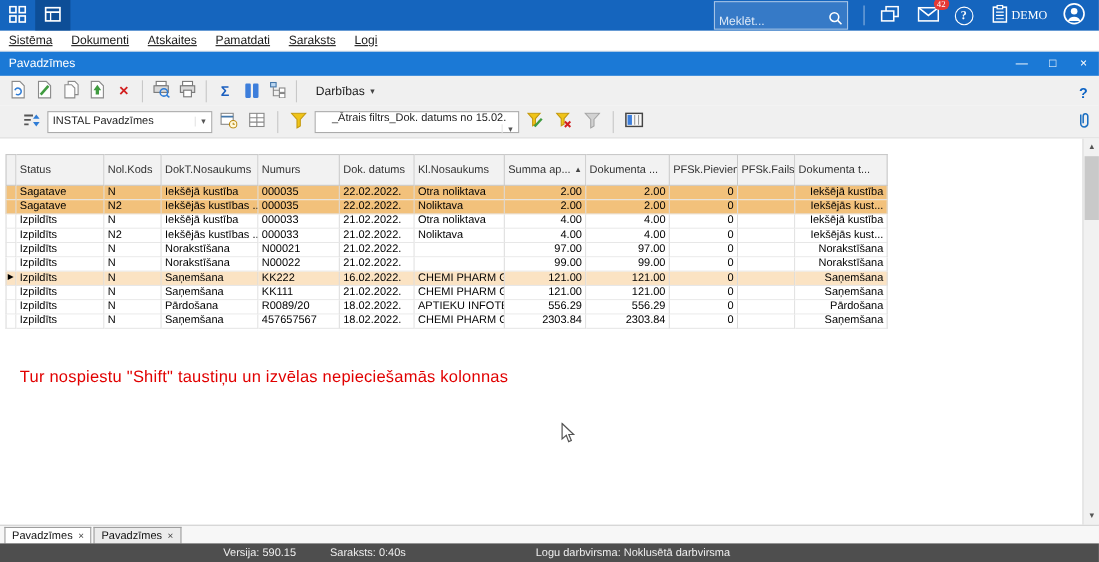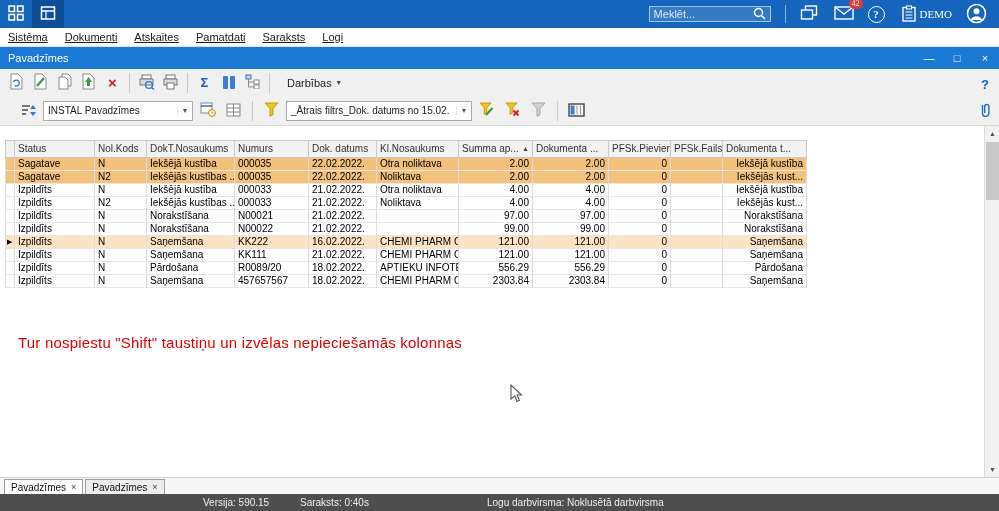--- a/index.html
+++ b/index.html
@@ -4,21 +4,21 @@
 <style>
   * { margin:0; padding:0; box-sizing:border-box; }
   body { font-family:"Liberation Sans", sans-serif; background:#888; }
   .screen { position:relative; width:999px; height:511px; background:#fff; overflow:hidden; font-size:11px; }
 
   
   .topbar { position:absolute; top:0; left:0; right:0; height:28px; background:#1565BE; display:flex; align-items:center; color:#fff; }
   .app-tile { width:32px; height:28px; display:flex; align-items:center; justify-content:center; cursor:pointer; }
   .app-tile.active { background:#0D4E97; }
   .tb-right { margin-left:auto; display:flex; align-items:center; gap:14px; padding-right:12px; }
-  .search-box { display:flex; align-items:center; width:122px; height:16px; background:rgba(255,255,255,0.14); border:1px solid rgba(255,255,255,0.55); padding:0 4px;margin-left:32px; }
+  .search-box { display:flex; align-items:flex-end; width:122px; height:26px; background:rgba(255,255,255,0.14); border:1px solid rgba(255,255,255,0.55); padding:0 4px;margin-left:32px; }
   .search-box input { flex:1; min-width:0; background:transparent; border:none; outline:none; color:#fff; font-size:11px; font-family:"Liberation Sans", sans-serif; }
   .search-box input::placeholder { color:#DDE9F7; }
   .vsep-top { width:1px; height:18px; background:rgba(255,255,255,0.5); }
   .top-ic { position:relative; display:flex; align-items:center; justify-content:flex-start; min-width:20px; height:22px; cursor:pointer; gap:4px;font-family:Liberation Serif, serif; }
   .badge { position:absolute; top:-5px; right:-9px; background:#E53935; color:#fff; font-size:8px; line-height:11px; padding:0 3px; border-radius:7px; }
   .q-circle { width:17px; height:17px; border:1.5px solid #fff; border-radius:50%; display:flex; align-items:center; justify-content:center; font-size:11px; font-weight:bold; }
   .demo-label { font-size:11px; color:#fff; }
 
   
   .menubar { position:absolute; top:28px; left:0; right:0; height:19px; background:#fff; display:flex; align-items:center; gap:17px; padding-left:8px; color:#1A1A1A; border-bottom:1px solid #E3E3E3; font-size:11px;text-decoration:underline; }
@@ -36,32 +36,32 @@
   .tb-sep { width:1px; height:20px; background:#C8C8C8; margin:0 4px; }
   .red-x { color:#D21F1F; font-weight:bold; font-size:15px; line-height:14px; }
   .sigma { color:#1B5FBF; font-weight:bold; font-size:13px; }
   .cols-ic { display:flex; gap:2px; }
   .cols-ic i { width:5px; height:13px; background:#3D7EDB; border-radius:1px; }
   .actions-btn { display:flex; align-items:center; gap:5px; padding:2px 8px; margin-left:4px; cursor:pointer; color:#222; }
   .caret { font-size:8px; color:#444; }
   .combo { height:20px; background:#fff; border:1px solid #ABABAB; display:flex; align-items:center; font-size:10px; color:#222; padding-left:4px; cursor:pointer; }
   .combo .arrow { margin-left:auto; width:15px; text-align:center; color:#555; font-size:8px; border-left:1px solid #E4E4E4; }
   .combo.list { width:150px; }
-  .combo.qf { width:186px; }
+  .combo.qf { width:186px;flex-direction:column; }
   .side-btn { position:absolute; right:4px; width:20px; height:20px; display:flex; align-items:center; justify-content:center; cursor:pointer; }
   .help-q { top:74px; color:#0B62C4; font-weight:bold; font-size:13px; }
   .clip { top:101px; }
 
   
   .main { position:absolute; top:126px; left:0; right:0; bottom:34px; background:#fff; }
 
   .table-wrap { position:absolute; top:14px; left:5px; }
   .trow { display:flex; }
   .tcell { border-right:1px solid #DCDCDC; border-bottom:1px solid #E7E7E7; height:13px; line-height:12px; font-size:10px; padding:0 3px; white-space:nowrap; overflow:hidden; color:#000; background:#fff; }
-  .thead .tcell { background:#F2F2F2; border-top:1px solid #C9C9C9; border-right:1px solid #C9C9C9; border-bottom:1px solid #C9C9C9; height:18px; line-height:14px; color:#333; cursor:pointer; display:flex; align-items:center; }
+  .thead .tcell { background:#F2F2F2; border-top:1px solid #C9C9C9; border-right:1px solid #C9C9C9; border-bottom:1px solid #C9C9C9; height:29px; line-height:14px; color:#333; cursor:pointer; display:flex; align-items:center; }
   .c-ind { width:10px; padding:0 1px; font-size:7px; color:#000; border-left:1px solid #C9C9C9; display:flex; align-items:center; }
   .trow .c-ind { border-left:1px solid #DCDCDC; }
   .thead .c-ind { border-left:1px solid #C9C9C9; }
   .c0{width:80px} .c1{width:52px} .c2{width:88px} .c3{width:74px} .c4{width:68px} .c5{width:82px}
   .c6{width:74px} .c7{width:76px} .c8{width:62px} .c9{width:52px} .c10{width:84px}
   .trow:not(.thead) .c6, .trow:not(.thead) .c7, .trow:not(.thead) .c8, .trow:not(.thead) .c10 { text-align:right; }
   .trow.selected .tcell { background:#F2C17B; }
   .trow.current  .tcell { background:#FBE3C3; }
   .sort { margin-left:auto; font-size:7px; color:#444; }
 

